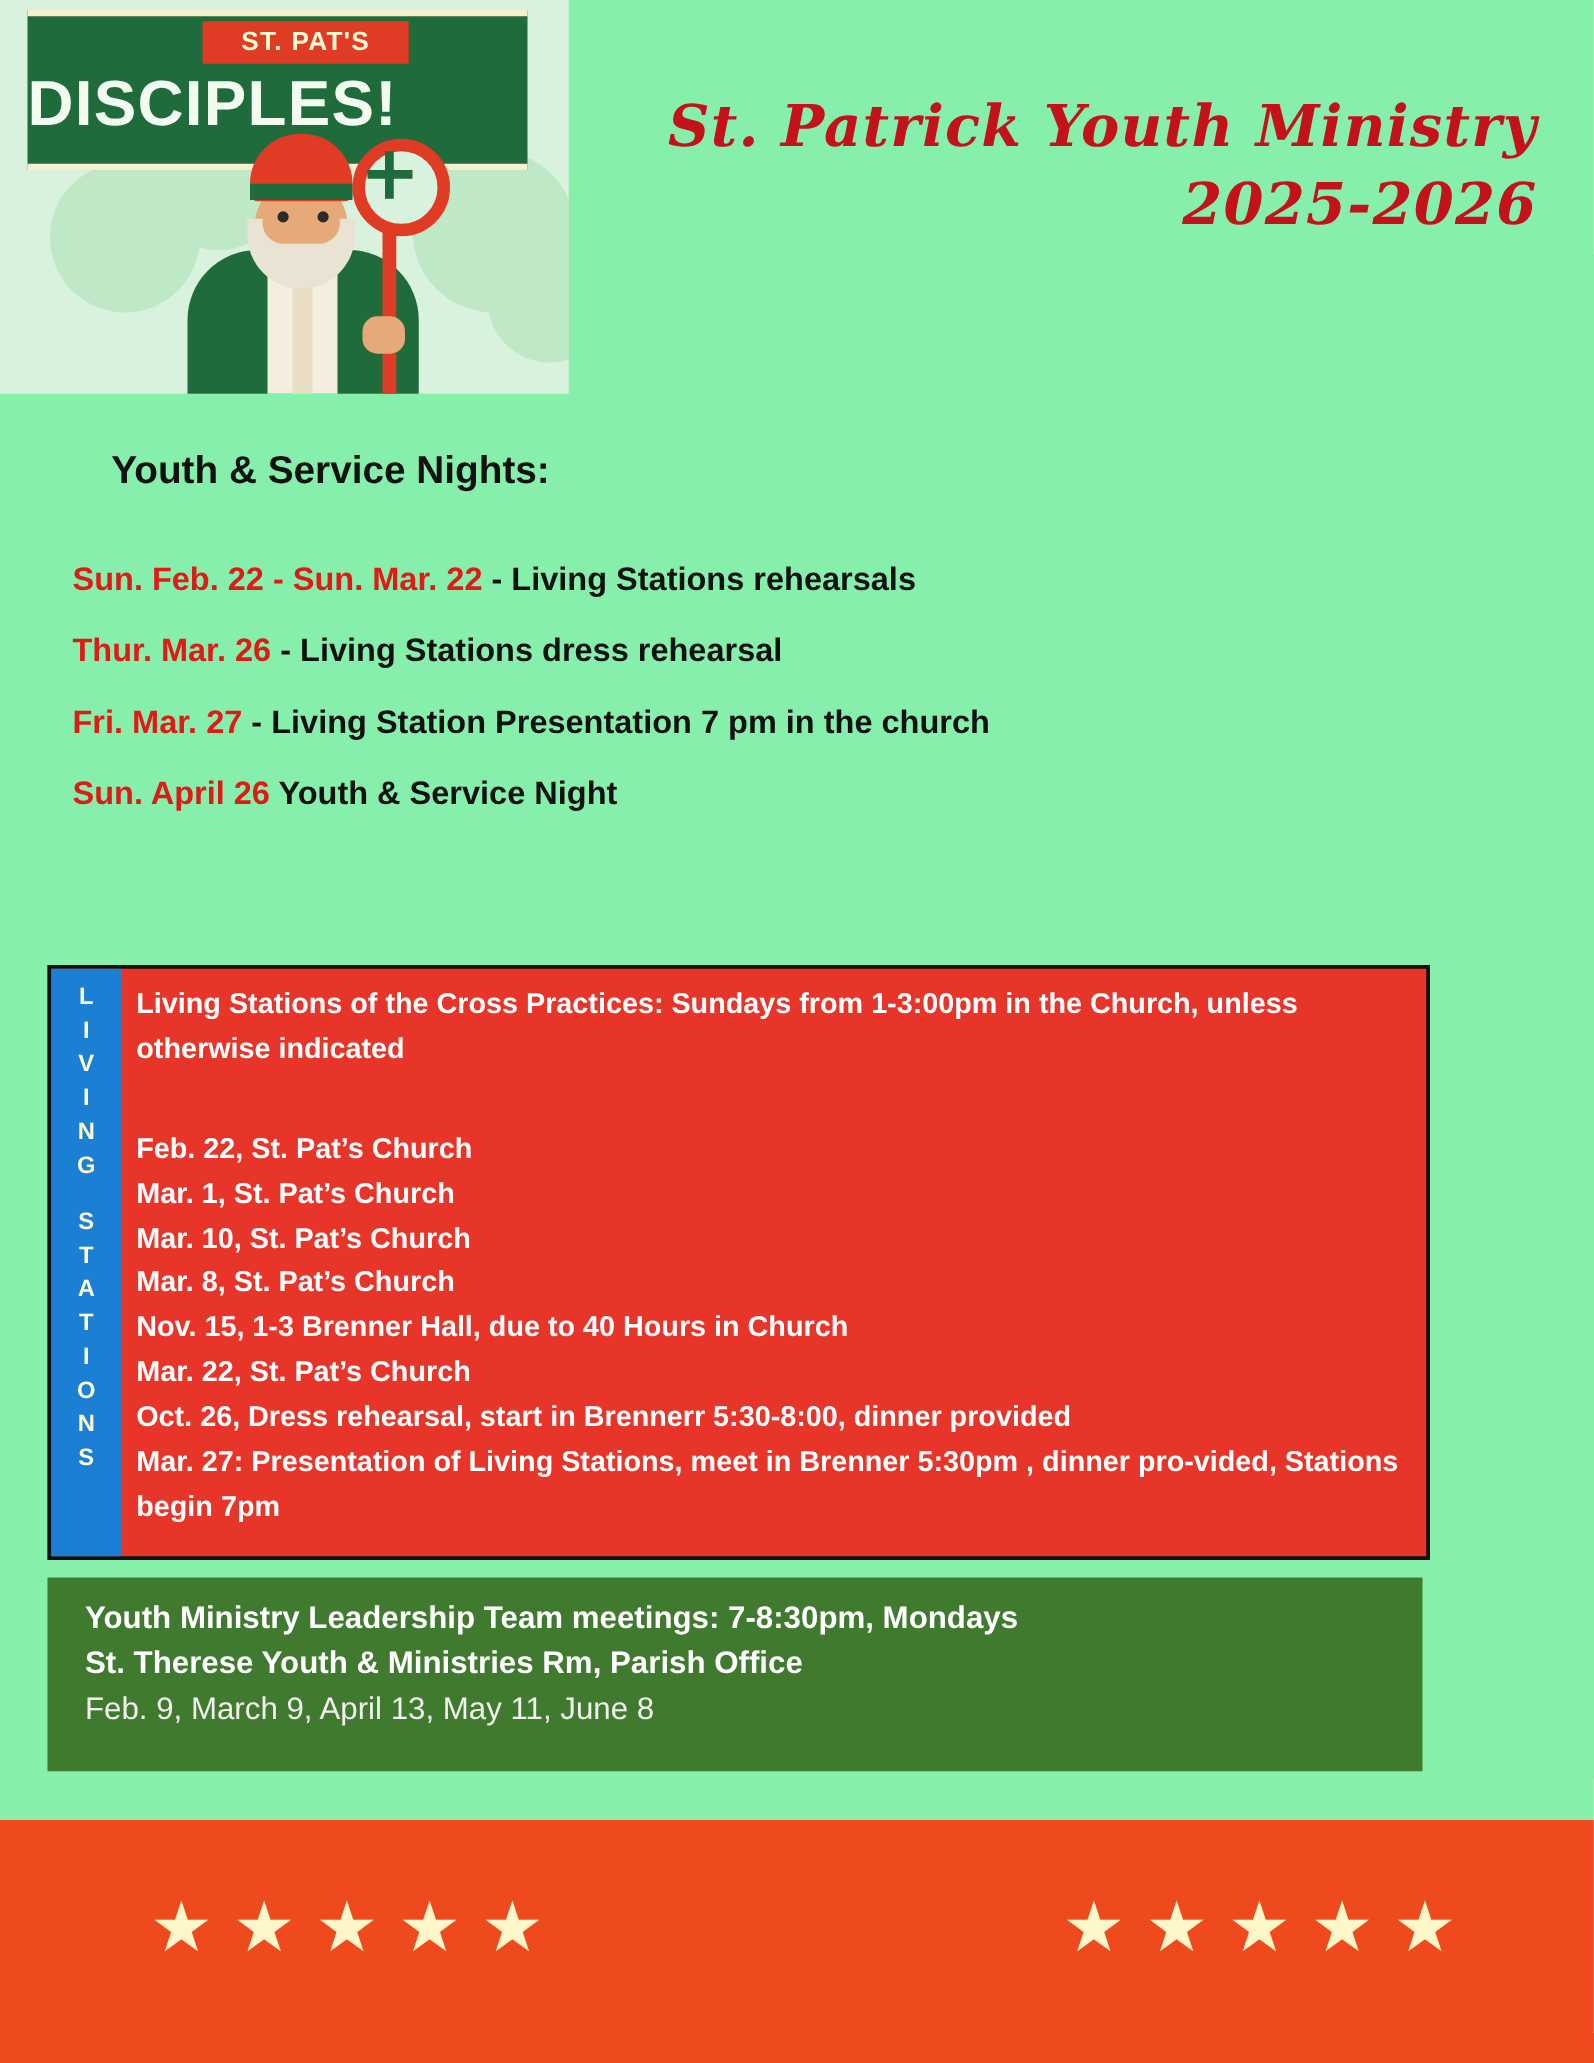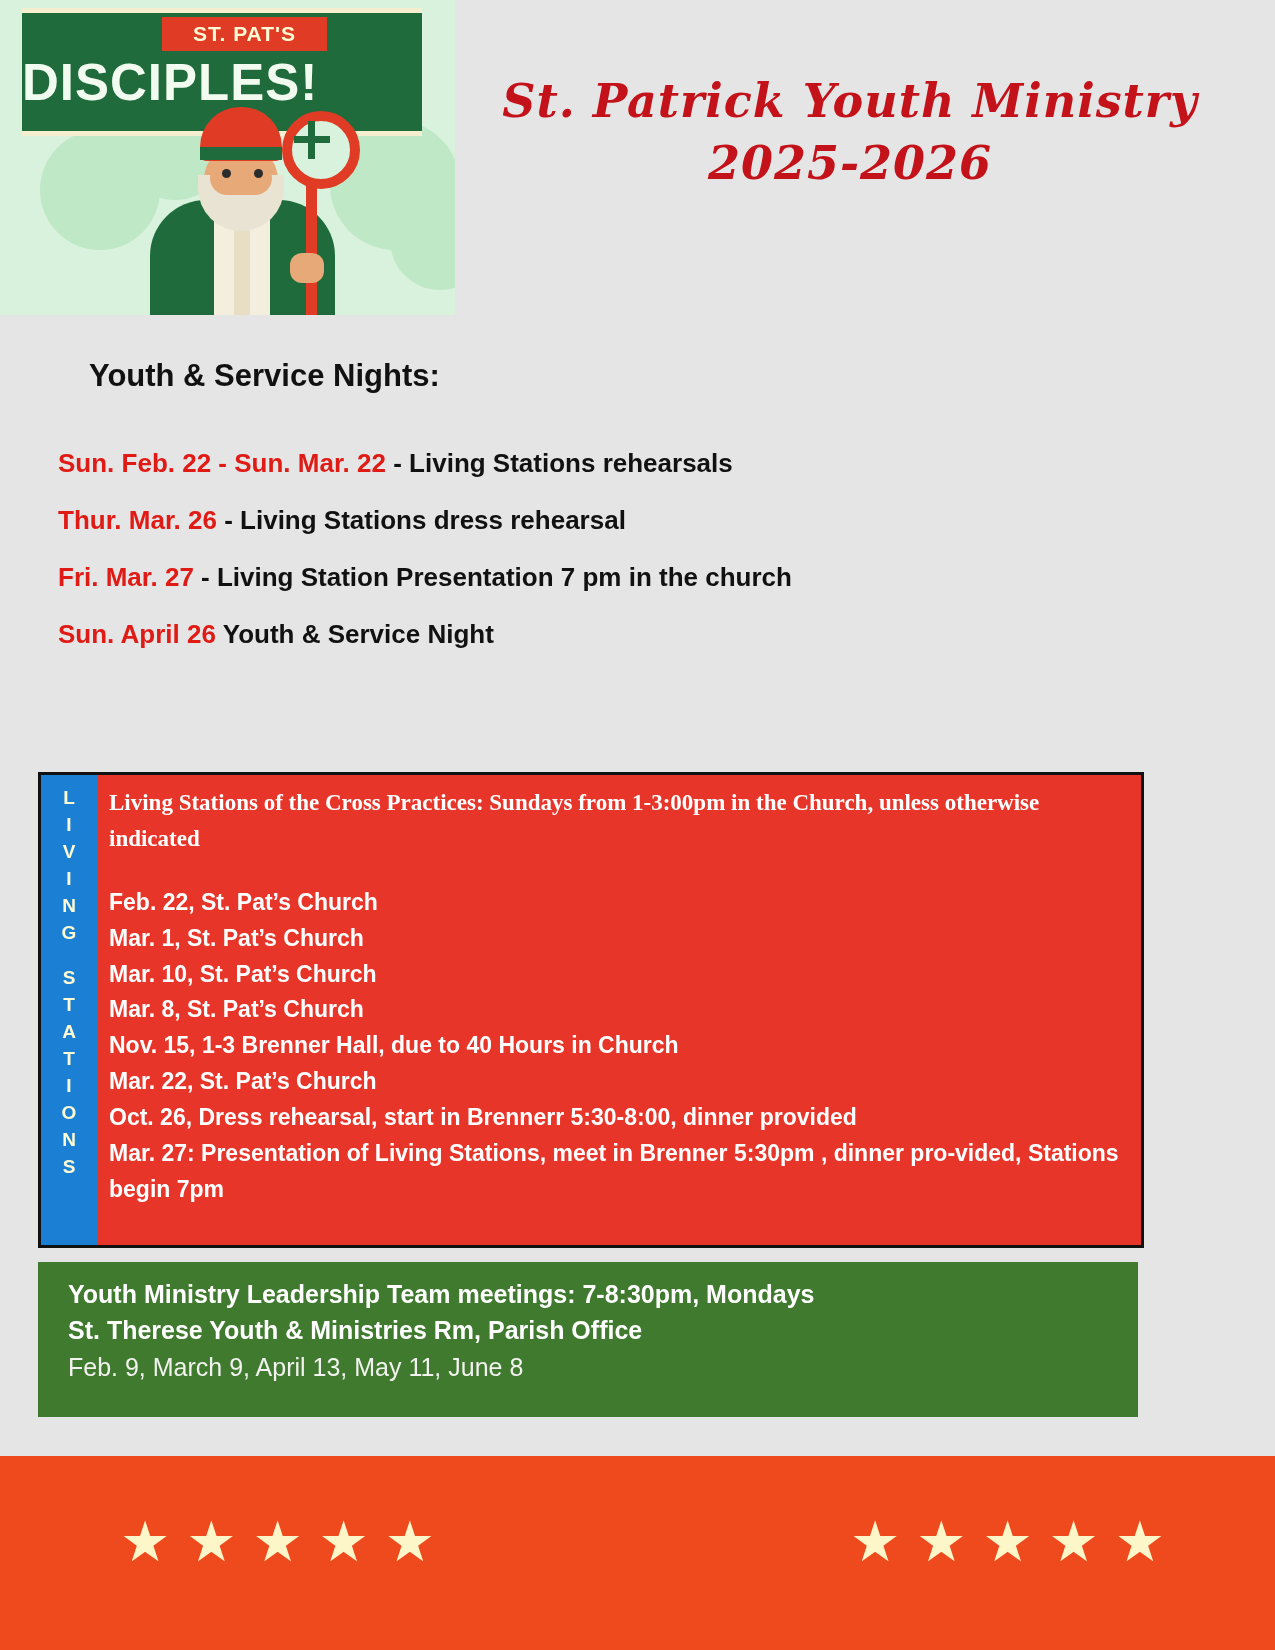--- a/index.html
+++ b/index.html
@@ -11,21 +11,21 @@
     height: 1650px;
     background: #fdfbd4;
     font-family: "Liberation Sans", sans-serif;
     position: relative;
     overflow: hidden;
   }
   .page {
     position: relative;
     width: 1275px;
     height: 1650px;
-    background: #e5e5e5;
+    background: #86efac;
   }
 
   
   .header {
     position: relative;
     height: 318px;
   }
   .logo-box {
     position: absolute;
     left: 0;
@@ -133,21 +133,21 @@
   .hand {
     position: absolute; left: 160px; top: 148px; width: 34px; height: 30px;
     background: #e7a977; border-radius: 12px;
   }
 
   .title-block {
     position: absolute;
     left: 470px;
     top: 70px;
     width: 760px;
-    text-align: center;
+    text-align: right;
     color: #c4121a;
     font-family: "DejaVu Serif", serif;
     font-style: italic;
     font-weight: bold;
     font-size: 46px;
     line-height: 1.35;
     letter-spacing: 1px;
   }
 
   
@@ -204,21 +204,21 @@
   .ls-side .gap { height: 18px; }
   .ls-content {
     flex: 1;
     padding: 10px 14px 0 12px;
     color: #ffffff;
     font-size: 23px;
     font-weight: bold;
     line-height: 1.56;
     box-sizing: border-box;
   }
-  .ls-intro { margin-bottom: 28px; font-family: Liberation Serif, serif; }
+  .ls-intro { margin-bottom: 44px; }
   .ls-item { white-space: nowrap; }
   .ls-item.wrap { white-space: normal; }
 
   
   .lead-box {
     position: absolute;
     left: 38px;
     top: 1262px;
     width: 1100px;
     height: 155px;

